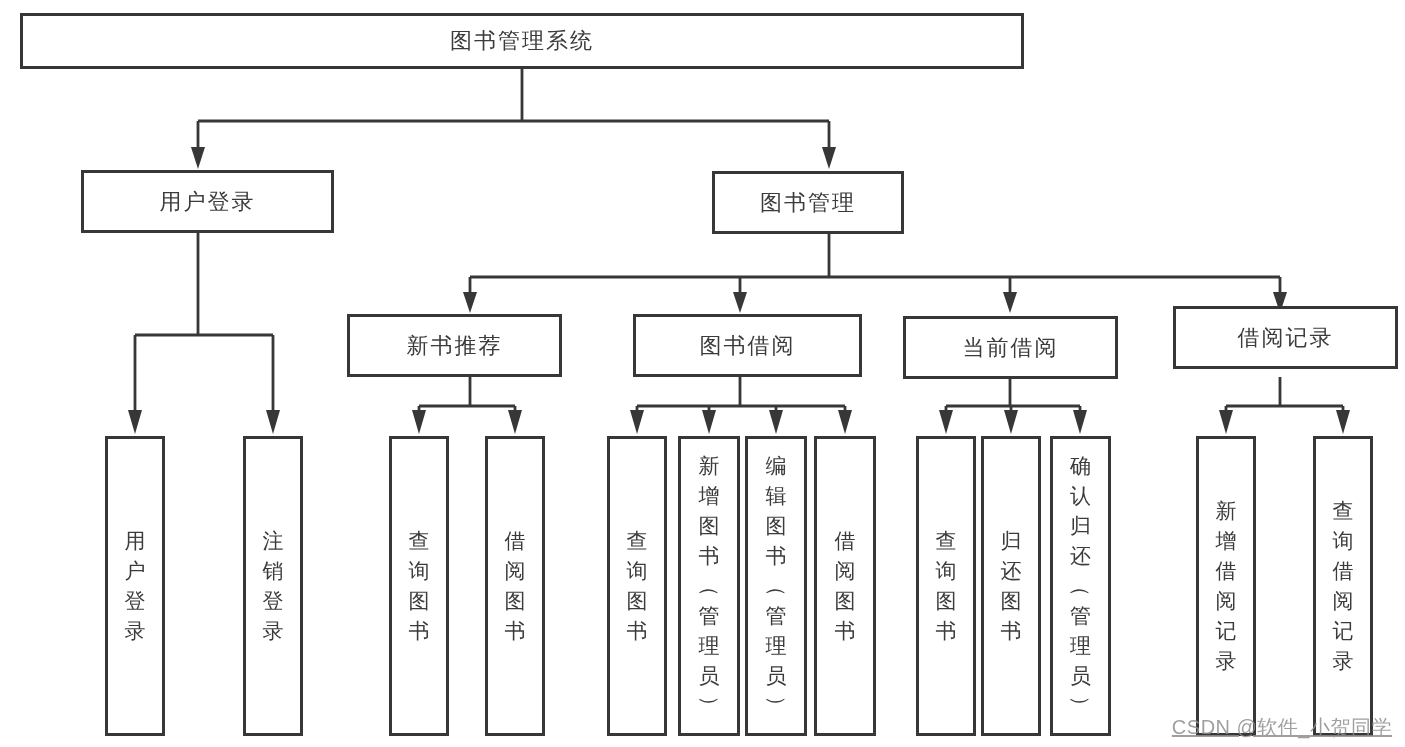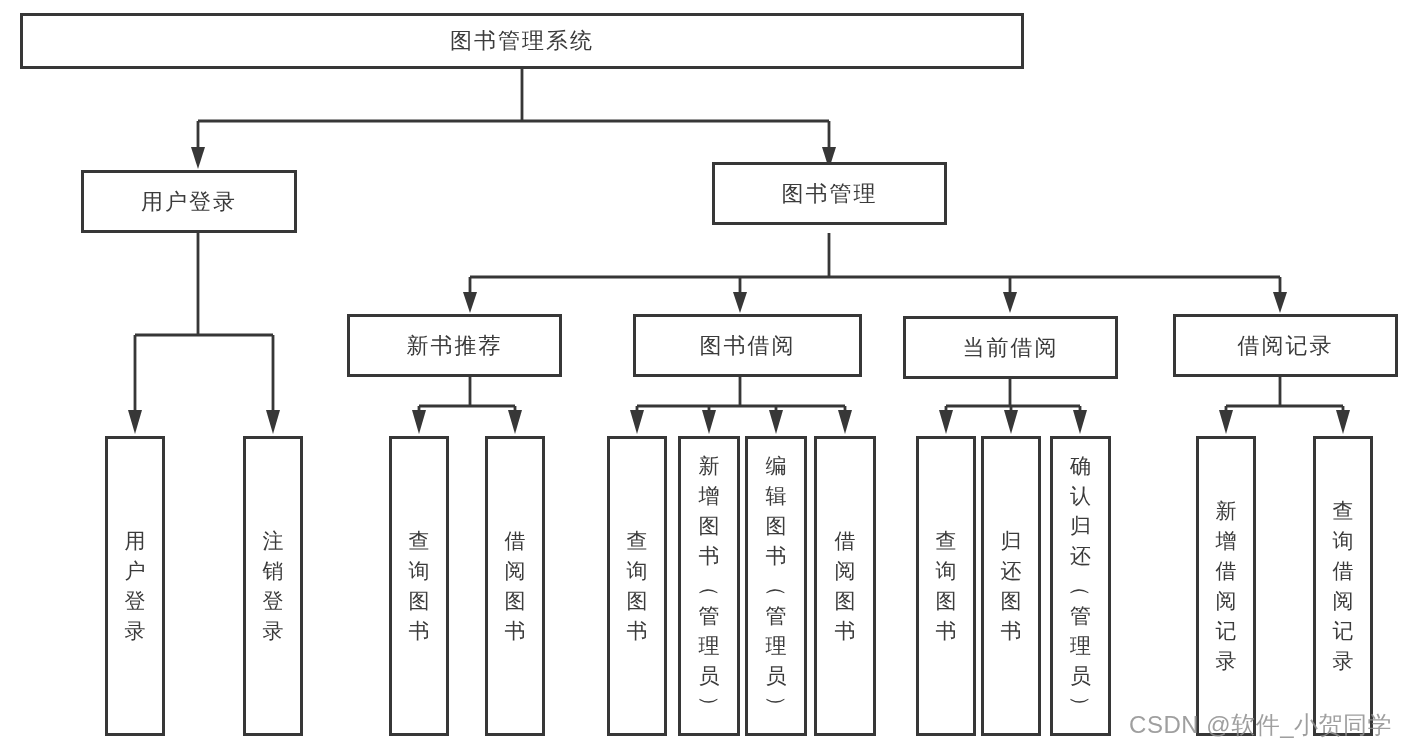--- a/index.html
+++ b/index.html
@@ -15,22 +15,22 @@
   }
   .hbox{font-size:22px;letter-spacing:2px;white-space:nowrap;}
   .root{font-size:22px;}
   .vtext{
     display:flex;flex-direction:column;align-items:center;justify-content:center;
     width:100%;height:100%;font-size:21px;color:#3b3b3b;
   }
   .vtext span{height:30px;display:flex;align-items:center;justify-content:center;}
   .vtext .rot{transform:rotate(90deg);}
   .watermark{
-    position:absolute;right:13px;bottom:6px;font-size:24px;color:#8f8f8f;
-    opacity:.85;letter-spacing:.5px;white-space:nowrap;
+    position:absolute;right:13px;bottom:6px;font-size:20px;color:#8f8f8f;
+    opacity:.85;letter-spacing:.5px;white-space:nowrap;text-decoration:underline;
   }
 </style>
 </head>
 <body>
 
 <div class="canvas">
 
   <svg class="connectors" viewBox="0 0 1405 747" xmlns="http://www.w3.org/2000/svg">
     <path fill="none" stroke="#373737" stroke-width="2.8" d="M522 69 V121 M198 121 H829 M198 121 V150 M829 121 V150
              M198 233 V335 M135 335 H273 M135 335 V412 M273 335 V412
@@ -60,37 +60,37 @@
       <polygon points="1073,410 1087,410 1080,434"></polygon>
       <polygon points="1219,410 1233,410 1226,434"></polygon>
       <polygon points="1336,410 1350,410 1343,434"></polygon>
     </g>
   </svg>
 
   <div class="box hbox root" style="left:20px;top:13px;width:1004px;height:56px">
     <span>图书管理系统</span>
   </div>
 
-  <div class="box hbox" style="left:81px;top:170px;width:216px;height:63px">
+  <div class="box hbox" style="left:81px;top:170px;width:253px;height:63px">
     <span>用户登录</span>
   </div>
-  <div class="box hbox" style="left:712px;top:162px;width:235px;height:63px">
+  <div class="box hbox" style="left:712px;top:171px;width:192px;height:63px">
     <span>图书管理</span>
   </div>
 
   <div class="box hbox" style="left:347px;top:314px;width:215px;height:63px">
     <span>新书推荐</span>
   </div>
   <div class="box hbox" style="left:633px;top:314px;width:229px;height:63px">
     <span>图书借阅</span>
   </div>
   <div class="box hbox" style="left:903px;top:316px;width:215px;height:63px">
     <span>当前借阅</span>
   </div>
-  <div class="box hbox" style="left:1173px;top:314px;width:225px;height:63px">
+  <div class="box hbox" style="left:1173px;top:306px;width:225px;height:63px">
     <span>借阅记录</span>
   </div>
 
   <div class="box" style="left:105px;top:436px;width:60px;height:300px">
     <div class="vtext">
         <span>用</span>
         <span>户</span>
         <span>登</span>
         <span>录</span>
       </div>

